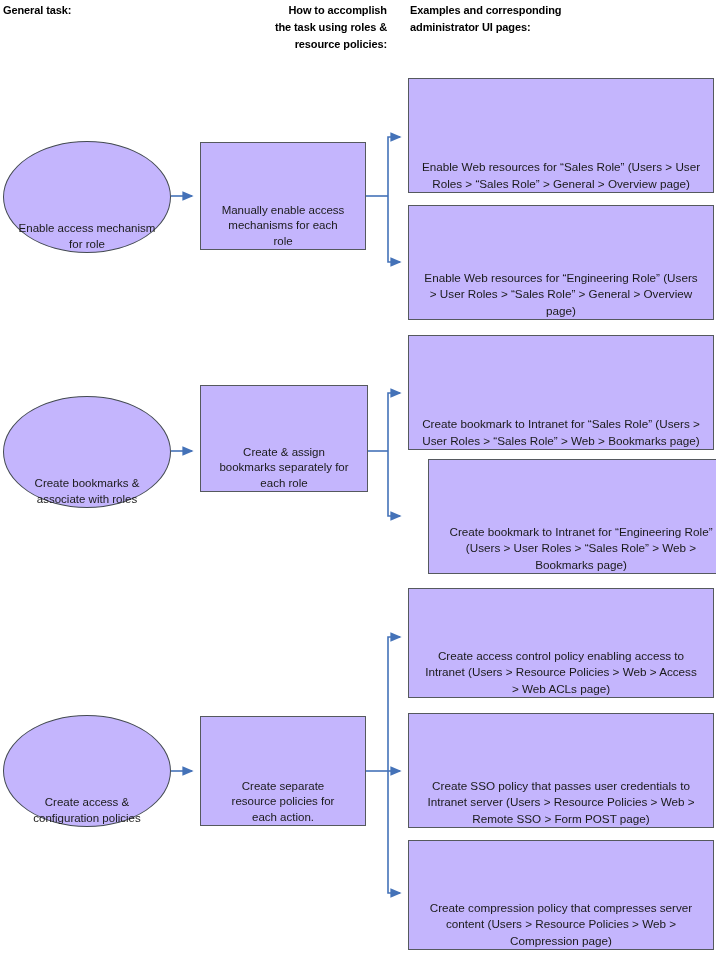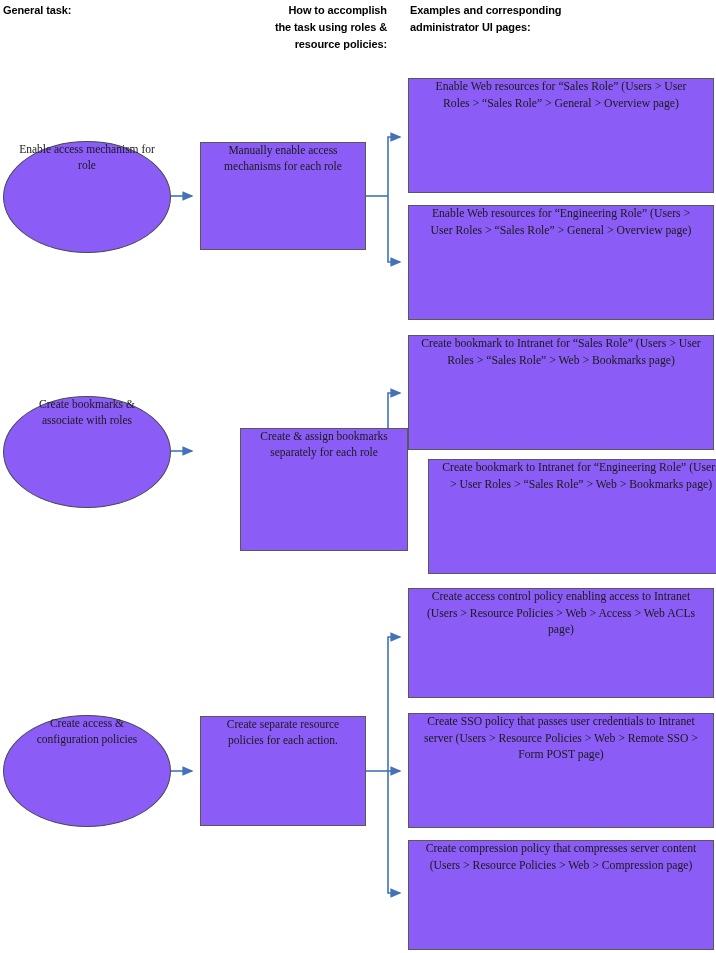--- a/index.html
+++ b/index.html
@@ -41,29 +41,28 @@
     position: absolute;
     left: 0; top: 0;
     width: 716px;
     height: 953px;
     pointer-events: none;
   }
 
   
   .node {
     position: absolute;
-    background: #8b5cf6;
+    background: #c4b5fd;
     display: flex;
-    align-items: flex-start;
+    align-items: flex-end;
     justify-content: center;
     text-align: center;
     font-size: 11.5px;
     line-height: 15.5px;
     color: #1a1a1a;
-    font-family: Liberation Serif, serif;
   }
   .ellipse {
     border: 1.4px solid #444b52;
     border-radius: 50%;
   }
   .ellipse .node-text { padding: 0 14px; }
 
   .rect {
     border: 1.6px solid #55595e;
   }
@@ -139,21 +138,21 @@
   </div>
 
   <div class="node examplebox" style="left:408px; top:205px; width:306px; height:115px;">
     <span class="node-text">Enable Web resources for “Engineering Role” (Users &gt; User Roles &gt; “Sales Role” &gt; General &gt; Overview page)</span>
   </div>
 
   <div class="node ellipse" style="left:3px; top:396px; width:168px; height:112px;">
     <span class="node-text">Create bookmarks &amp; associate with roles</span>
   </div>
 
-  <div class="node rect" style="left:200px; top:428px; width:168px; height:123px;margin-left:40px;">
+  <div class="node rect" style="left:200px; top:385px; width:168px; height:107px;">
     <span class="node-text">Create &amp; assign bookmarks separately for each role</span>
   </div>
 
   <div class="node examplebox" style="left:408px; top:335px; width:306px; height:115px;">
     <span class="node-text">Create bookmark to Intranet for “Sales Role” (Users &gt; User Roles &gt; “Sales Role” &gt; Web &gt; Bookmarks page)</span>
   </div>
 
   <div class="node examplebox" style="left:408px; top:459px; width:306px; height:115px;margin-left:20px;">
     <span class="node-text">Create bookmark to Intranet for “Engineering Role” (Users &gt; User Roles &gt; “Sales Role” &gt; Web &gt; Bookmarks page)</span>
   </div>

